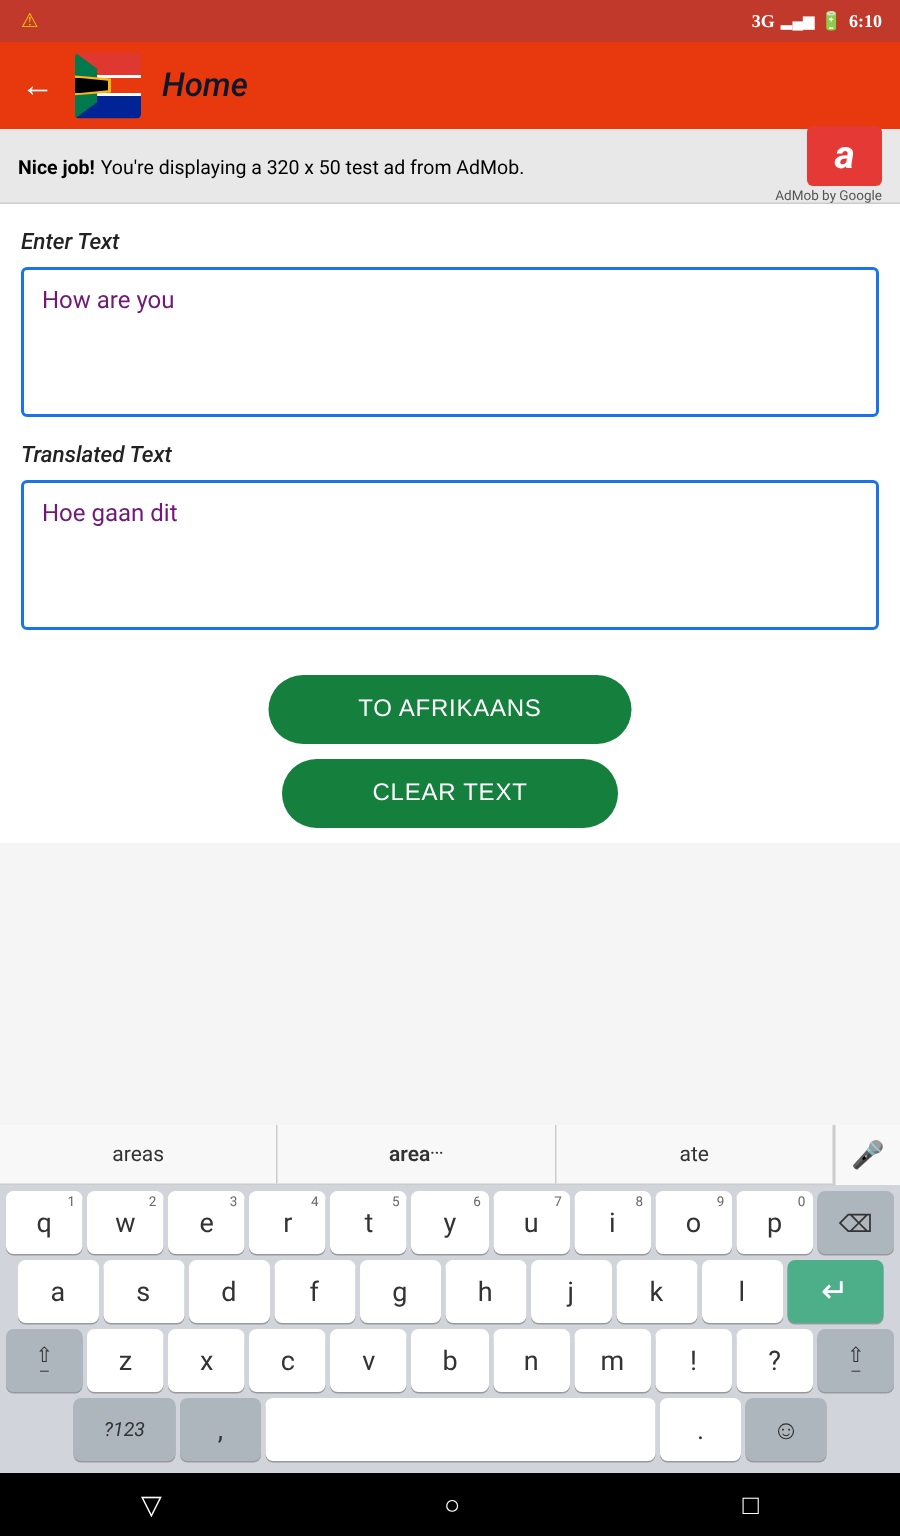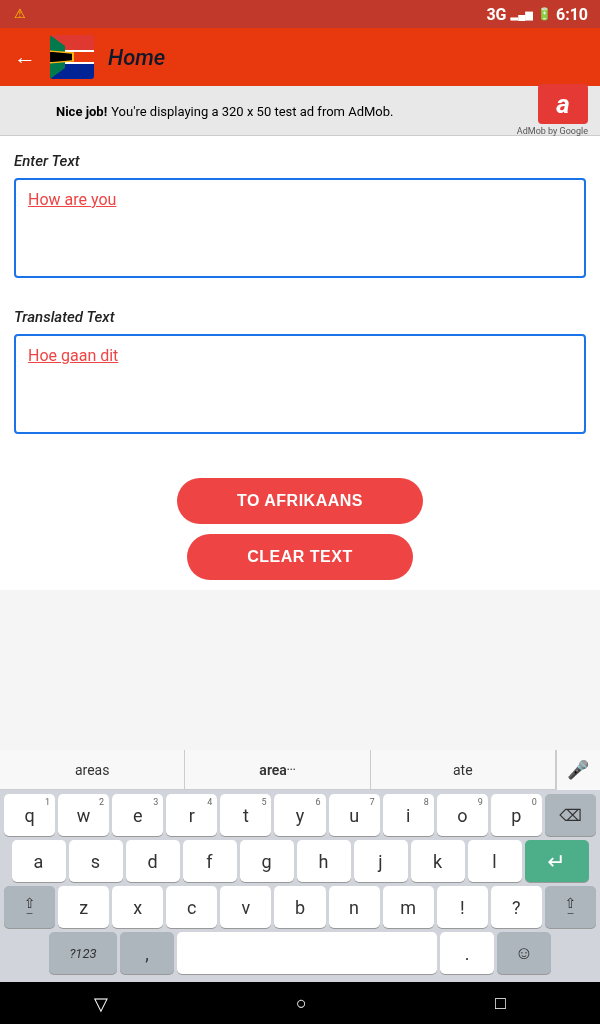--- a/index.html
+++ b/index.html
@@ -22,22 +22,23 @@
       padding: 0 12px;
       gap: 6px;
     }
     .status-icons {
       display: flex;
       align-items: center;
       gap: 4px;
     }
     .status-text {
       color: white;
-      font-size: 16px;
+      font-size: 12px;
       font-weight: bold;
+      font-family: Liberation Serif, serif;
     }
     .battery-icon {
       color: white;
       font-size: 12px;
     }
     .signal-icon {
       color: white;
       font-size: 10px;
     }
 
@@ -158,47 +159,46 @@
       font-weight: 500;
       margin-bottom: 8px;
       font-style: italic;
     }
     .text-box {
       border: 2px solid #1a73e8;
       border-radius: 4px;
       padding: 10px 12px;
       min-height: 100px;
       font-size: 16px;
-      color: #ef4444;
-      margin-bottom: 30px;
+      color: #701a75;
+      margin-bottom: 16px;
       width: 100%;
       background: white;
-      text-decoration: underline;
     }
     .text-box.translated {
       min-height: 100px;
     }
 
     
     .buttons-area {
       background: white;
       display: flex;
       flex-direction: column;
       align-items: center;
       padding: 4px 0 10px 0;
       gap: 10px;
     }
     .btn-main {
-      background: #ef4444;
+      background: #15803d;
       color: white;
       border: none;
       border-radius: 28px;
       padding: 14px 60px;
       font-size: 16px;
-      font-weight: 700;
+      font-weight: 400;
       letter-spacing: 0.5px;
       cursor: pointer;
       min-width: 200px;
       text-align: center;
     }
 
     
     .keyboard {
       background: #d1d5db;
       position: absolute;
@@ -360,21 +360,21 @@
     <div class="bg-white-top"></div>
     <div class="bg-white-bottom"></div>
     <div class="stripe-green"></div>
     <div class="stripe-yellow"></div>
     <div class="stripe-black"></div>
   </div>
   <span class="app-title">Home</span>
 </div>
 
 <div class="ad-banner">
-  <div style="flex:1;margin-left:44px;">
+  <div style="flex:1;">
     <span style="font-weight:bold;font-size:13px;">Nice job!</span>
     <span style="font-size:13px;"> You're displaying a 320 x 50 test ad from AdMob.</span>
   </div>
   <div style="display:flex;flex-direction:column;align-items:flex-end;gap:2px;">
     <div class="admob-logo">
       <span style="font-size:26px;font-style:italic;">a</span>
     </div>
     <span class="admob-by">AdMob by Google</span>
   </div>
 </div>

